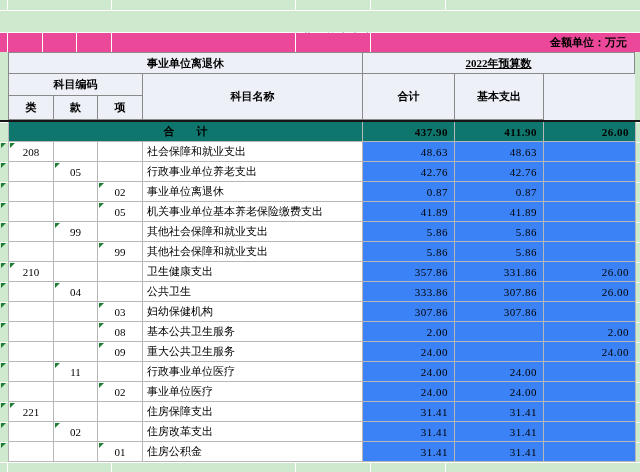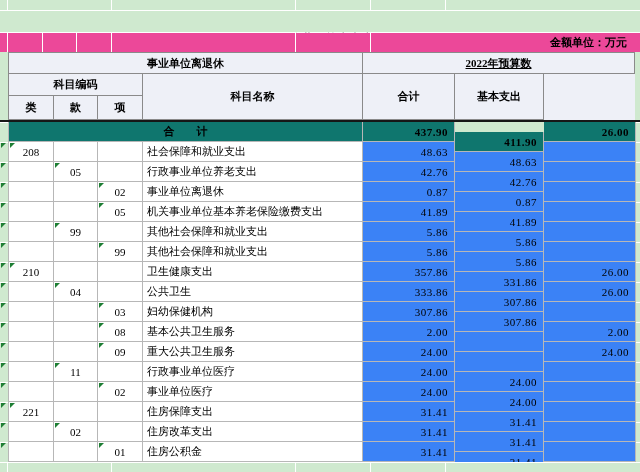--- a/index.html
+++ b/index.html
@@ -61,21 +61,21 @@
   .cell{position:absolute;top:0;height:20px;box-sizing:border-box;
     border-right:1px solid #b7b7b7;border-bottom:1px solid #b7b7b7;
     display:flex;align-items:center;font-size:11px;background:#fff;overflow:hidden;}
   .code{justify-content:center;}
   .c-cls{left:0;width:45px;}
   .c-kuan{left:45px;width:44px;}
   .c-xiang{left:89px;width:45px;}
   .c-name{left:134px;width:220px;padding-left:4px;}
   .num{justify-content:flex-end;padding-right:6px;background:#3b82f6;letter-spacing:0.5px;font-size:11px;}
   .c-total{left:354px;width:92px;}
-  .c-basic{left:446px;width:89px;margin-top:10px;}
+  .c-basic{left:446px;width:89px;}
   .c-project{left:535px;width:92px;}
 
   .tri{position:absolute;top:1px;left:1px;width:0;height:0;
     border-top:5px solid #1e7e34;border-right:5px solid transparent;}
   #sliver-tris{position:absolute;left:0;top:142px;width:8px;height:320px;}
   #sliver-tris .tri{position:absolute;}
 </style>
 </head>
 <body>
 

